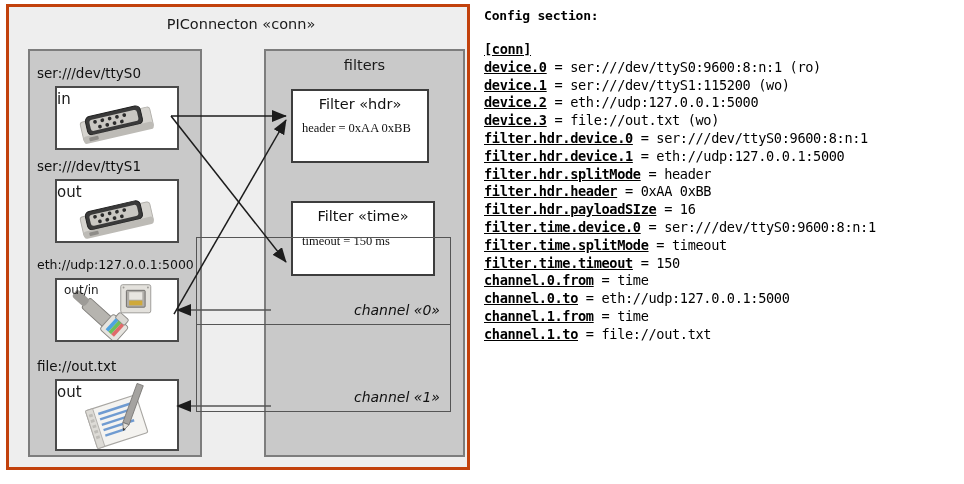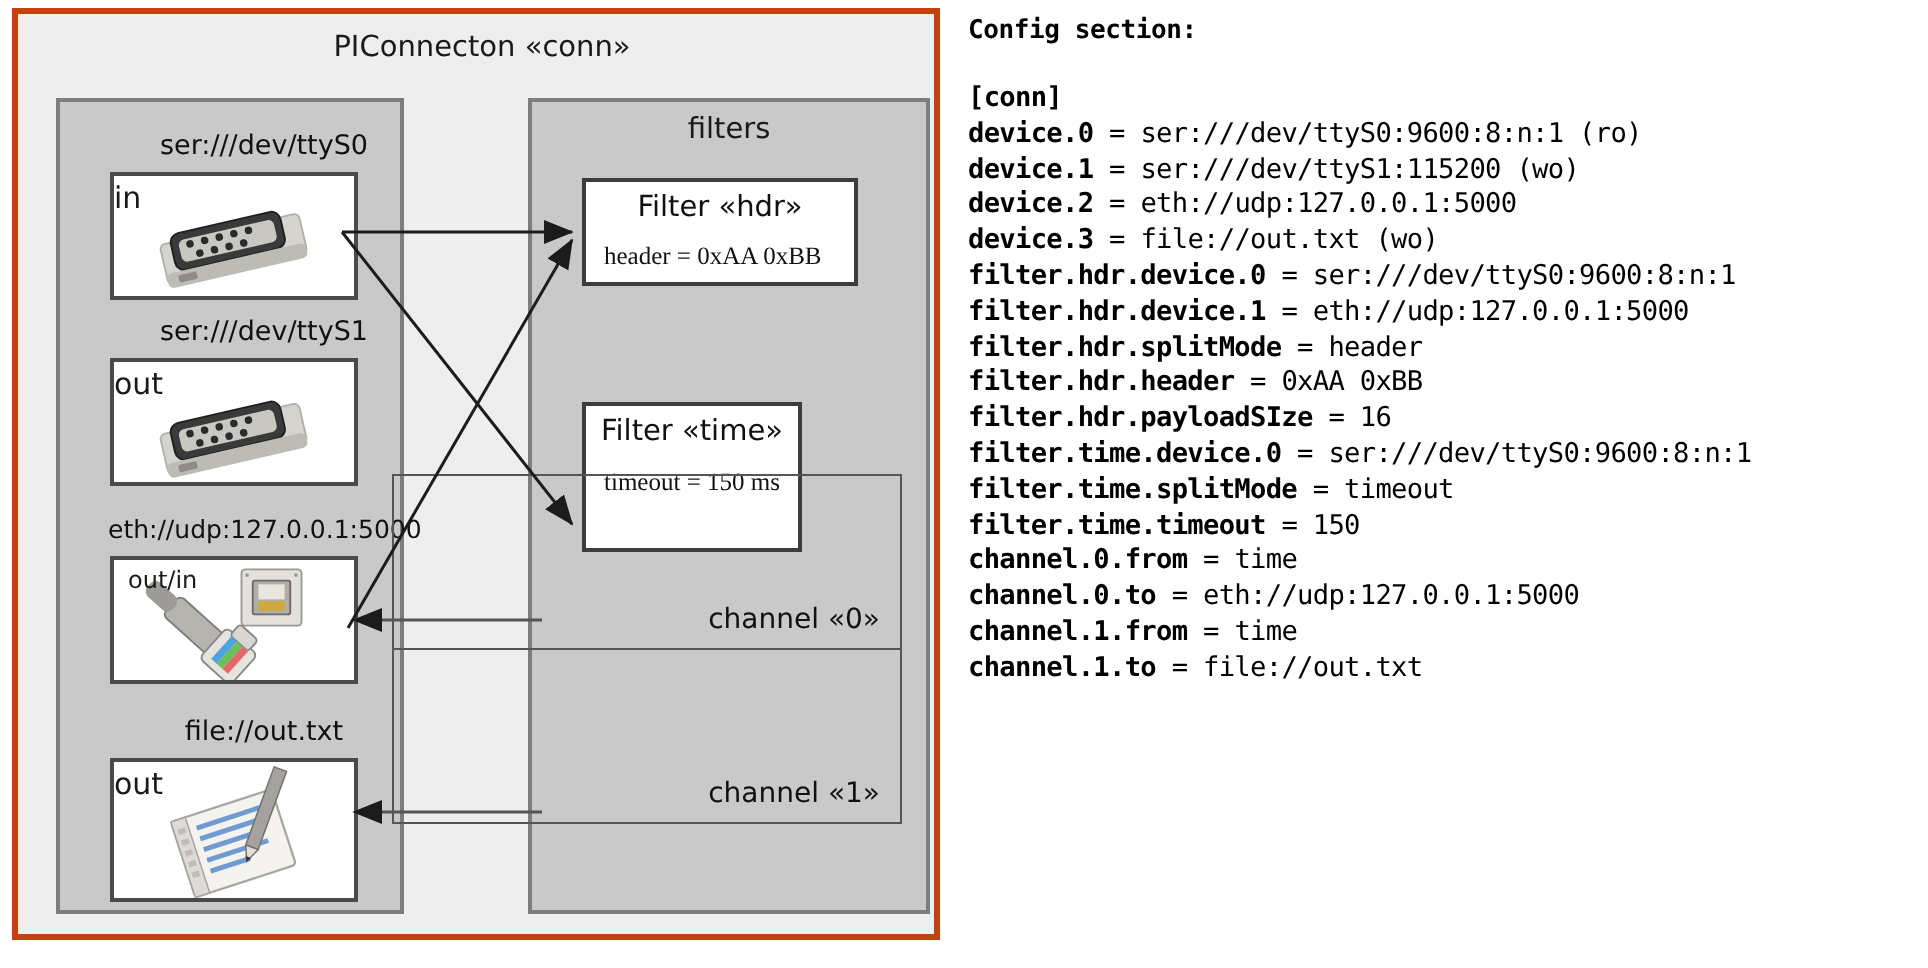--- a/index.html
+++ b/index.html
@@ -73,24 +73,23 @@
   }
 
   
   .dev-group {
     position: absolute;
     left: 7px;
     width: 156px;
   }
   .dev-label {
     position: absolute;
-    left: 17px;
+    left: 0;
     top: 0;
     width: 156px;
-    text-align: center;
     font-size: 13.5px;
     color: #111111;
     white-space: nowrap;
   }
   .dev-label.small { font-size: 12.5px; }
   .dev-box {
     position: absolute;
     left: 18px;
     top: 21px;
     width: 124px;
@@ -130,26 +129,26 @@
   .filter-box {
     position: absolute;
     background: #ffffff;
     border: 2px solid #3d3d3d;
     box-sizing: border-box;
   }
   .filter-hdr {
     left: 25px;
     top: 38px;
     width: 138px;
-    height: 54px;
+    height: 74px;
   }
   .filter-time {
     left: 25px;
     top: 150px;
-    width: 110px;
+    width: 144px;
     height: 75px;
   }
   .filter-title {
     position: absolute;
     left: 0;
     top: 5px;
     width: 100%;
     text-align: center;
     font-size: 14.5px;
     color: #111111;
@@ -164,20 +163,21 @@
     font-family: Liberation Serif, serif;
   }
   .filter-props.one { top: 30px; }
 
   
   .channel-box {
     position: absolute;
     border: 1.5px solid #555555;
     box-sizing: border-box;
     background: transparent;
+    font-style: italic;
   }
   .channel-0 {
     left: -70px;
     top: 186px;
     width: 255px;
     height: 88px;
   }
   .channel-1 {
     left: -70px;
     top: 273px;
@@ -219,21 +219,21 @@
     letter-spacing: -0.2px;
   }
   .config-lines {
     font-family: "DejaVu Sans Mono", monospace;
     font-size: 13.6px;
     line-height: 17.8px;
     color: #000000;
     white-space: pre;
     letter-spacing: -0.35px;
   }
-  .config-lines .k { font-weight: bold; }
+  .config-lines .k { font-weight: bold; text-decoration: underline; }
 </style>
 </head>
 <body>
 
 <div id="root">
 
   <div class="outer-frame">
 
     <div class="outer-title">PIConnecton «conn»</div>
 

